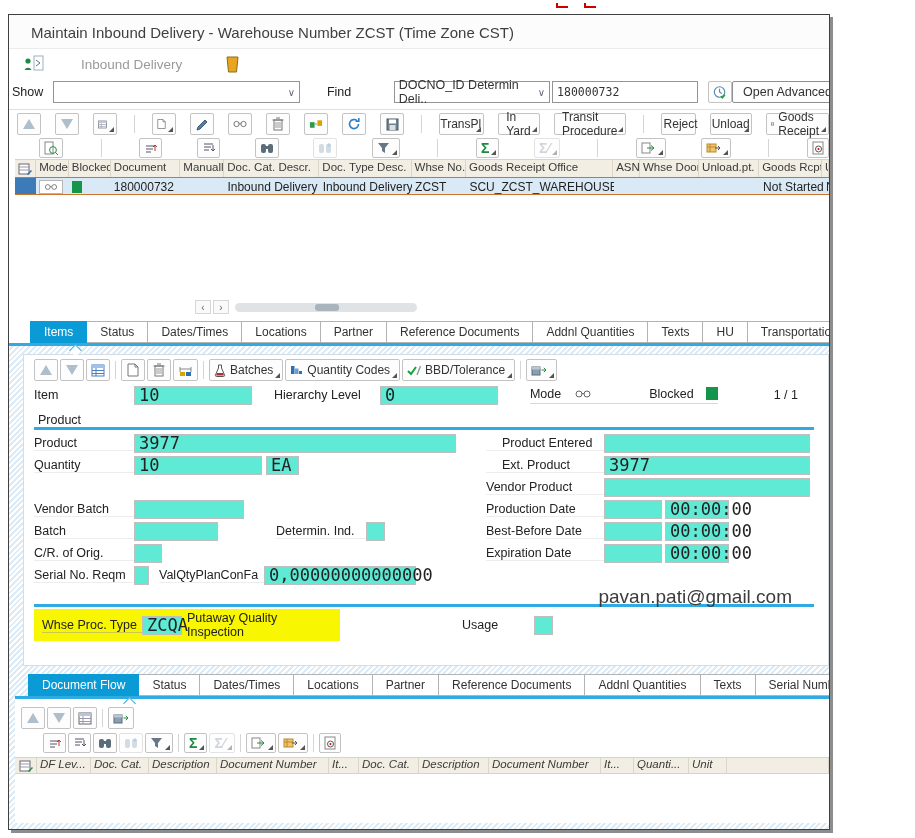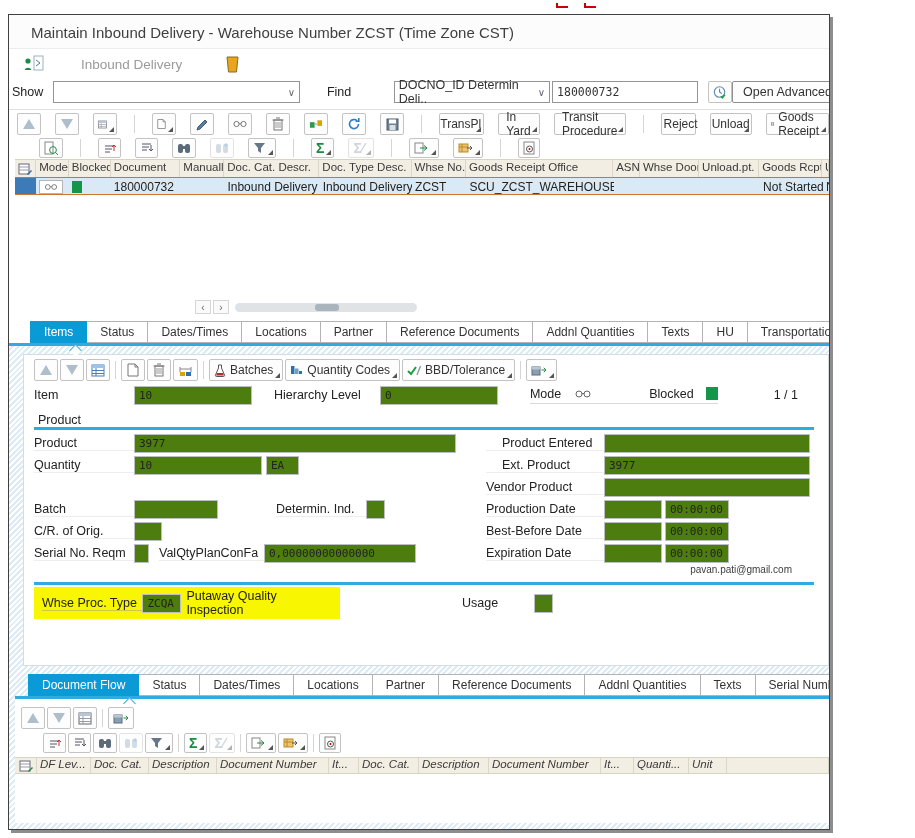--- a/index.html
+++ b/index.html
@@ -24,21 +24,21 @@
   .searchrow { height:26px; flex:0 0 26px; display:flex; align-items:center; padding-left:3px; font-size:13px; }
   .combo { height:22px; background:#fff; border:1px solid #949494; display:flex; align-items:center;
     justify-content:space-between; padding:0 4px; font-size:12.5px; color:#333; }
   .combo .chev { color:#667; font-size:10px; margin-left:4px; }
   .txtinput { height:22px; border:1px solid #949494; font-family:"DejaVu Sans Mono", monospace;
     font-size:11.5px; padding:0 4px; color:#333; }
   .pushbtn { height:22px; background:#fdfdfd; border:1px solid #8f8f8f; border-radius:2px;
     font-size:12.5px; padding:0 10px; display:flex; align-items:center; color:#333; }
   .hsep { flex:0 0 2px; border-top:1px solid #e0e0e0; margin-top:4px; }
   
-  .tb { display:flex; align-items:center; gap:14px; }
+  .tb { display:flex; align-items:center; gap:14px;justify-content:space-between; }
   .tb1 { flex:0 0 26px; padding:2px 0 2px 8px; }
   .tb2 { flex:0 0 22px; padding-left:30px; }
   .btn { position:relative; height:22px; min-width:24px; background:#fdfdfd; border:1px solid #c3c3c3;
     border-radius:2px; display:flex; align-items:center; justify-content:center; gap:4px;
     padding:0 4px; font-size:12px; color:#333; }
   .btn.small { height:20px; min-width:22px; }
   .btn.dd { padding-right:9px; }
   .btn.dd::after { content:""; position:absolute; right:2px; bottom:2px;
     border-left:5px solid transparent; border-bottom:5px solid #555; }
   .btn.dis { opacity:.45; }
@@ -83,33 +83,33 @@
   .hatch { flex:1 1 auto; display:flex; flex-direction:column; padding:8px 0 6px 6px;
     background:repeating-linear-gradient(135deg,#ffffff 0px,#ffffff 2px,#dcebf6 2px,#dcebf6 4px); }
   .panel { background:#fff; border:1px solid #d3dde5; }
   .item-panel { flex:0 0 312px; margin-left:8px; padding:4px 14px 0 10px; overflow:hidden; }
   .tabstrip.s2 { margin-left:14px; }
   .bottom-panel { flex:1 1 auto; margin-top:0; padding:6px 0 0 0; display:flex; flex-direction:column; background:#fff; }
   
   .tbi { flex:0 0 26px; display:flex; align-items:center; gap:2px; }
   .ihrow { height:24px; display:flex; align-items:center; font-size:12.5px; margin-top:2px; }
   .lbl { color:#222; font-size:12.5px; }
-  .fld { height:19px; background:#4d7c0f; border:1px solid #bfbfbf; display:inline-flex; align-items:center;
-    padding:0 4px; font-family:"DejaVu Sans Mono", monospace; font-size:11px; color:#222; }
+  .fld { height:19px; background:#5eead4; border:1px solid #bfbfbf; display:inline-flex; align-items:center;
+    padding:0 4px; font-family:"DejaVu Sans Mono", monospace; font-size:17px; color:#222; }
   .fld.box { width:19px; padding:0; }
   .group-head { height:20px; font-size:12.5px; color:#222; display:flex; align-items:flex-end; padding-left:4px; }
   .group-line { height:3px; background:#2fabe2; }
   .formgrid { display:flex; margin-top:2px; }
   .fcol-l { width:452px; flex:0 0 452px; }
   .fcol-r { flex:1 1 auto; }
   .frow { height:22px; display:flex; align-items:center; }
   .frow .lbl { display:inline-block; border-bottom:1px solid #ededed; }
   .lw { width:100px; flex:0 0 100px; }
   .lw2 { width:118px; flex:0 0 118px; }
-  .email-row { height:18px; text-align:right; padding-right:22px; font-size:10px; color:#3c3c3c; }
+  .email-row { height:18px; text-align:right; padding-right:22px; font-size:19px; color:#3c3c3c; }
   .mvrow { height:32px; display:flex; align-items:center; margin-top:2px; }
   .hl { background:#f8f601; display:flex; align-items:center; height:32px; padding:0 8px; width:306px; }
   
   .tbb1 { flex:0 0 26px; display:flex; align-items:center; gap:2px; padding-left:6px; }
   .tbb2 { flex:0 0 24px; display:flex; align-items:center; gap:2px; padding-left:28px; }
   .flow-head { display:flex; height:17px; background:#f2eee3; border-top:1px solid #d8d3c3;
     border-bottom:1px solid #d8d3c3; font-size:11.5px; color:#3a3a3a; margin-top:2px; }
   .flow-head .th { border-right:1px solid #dbd6c8; padding:0 3px; white-space:nowrap; overflow:hidden;font-style:italic; }
   .flow-empty { flex:1 1 auto; background:#fff; }
   .corner-th { display:flex; align-items:center; justify-content:center; }
@@ -528,20 +528,24 @@
             <span class="lbl lw">Product</span>
             <span class="fld" style="width:322px">3977</span>
           </div>
           <div class="frow">
             <span class="lbl lw">Quantity</span>
             <span class="fld" style="width:128px">10</span>
             <span class="fld" style="width:33px; margin-left:4px">EA</span>
           </div>
           <div class="frow"></div>
           <div class="frow">
+            <span class="lbl lw">Vendor Batch</span>
+            <span class="fld" style="width:110px"></span>
+          </div>
+          <div class="frow">
             <span class="lbl lw">Batch</span>
             <span class="fld" style="width:84px"></span>
             <span class="lbl" style="margin-left:58px; width:90px">Determin. Ind.</span>
             <span class="fld box"></span>
           </div>
           <div class="frow">
             <span class="lbl lw">C/R. of Orig.</span>
             <span class="fld" style="width:28px"></span>
           </div>
           <div class="frow">

